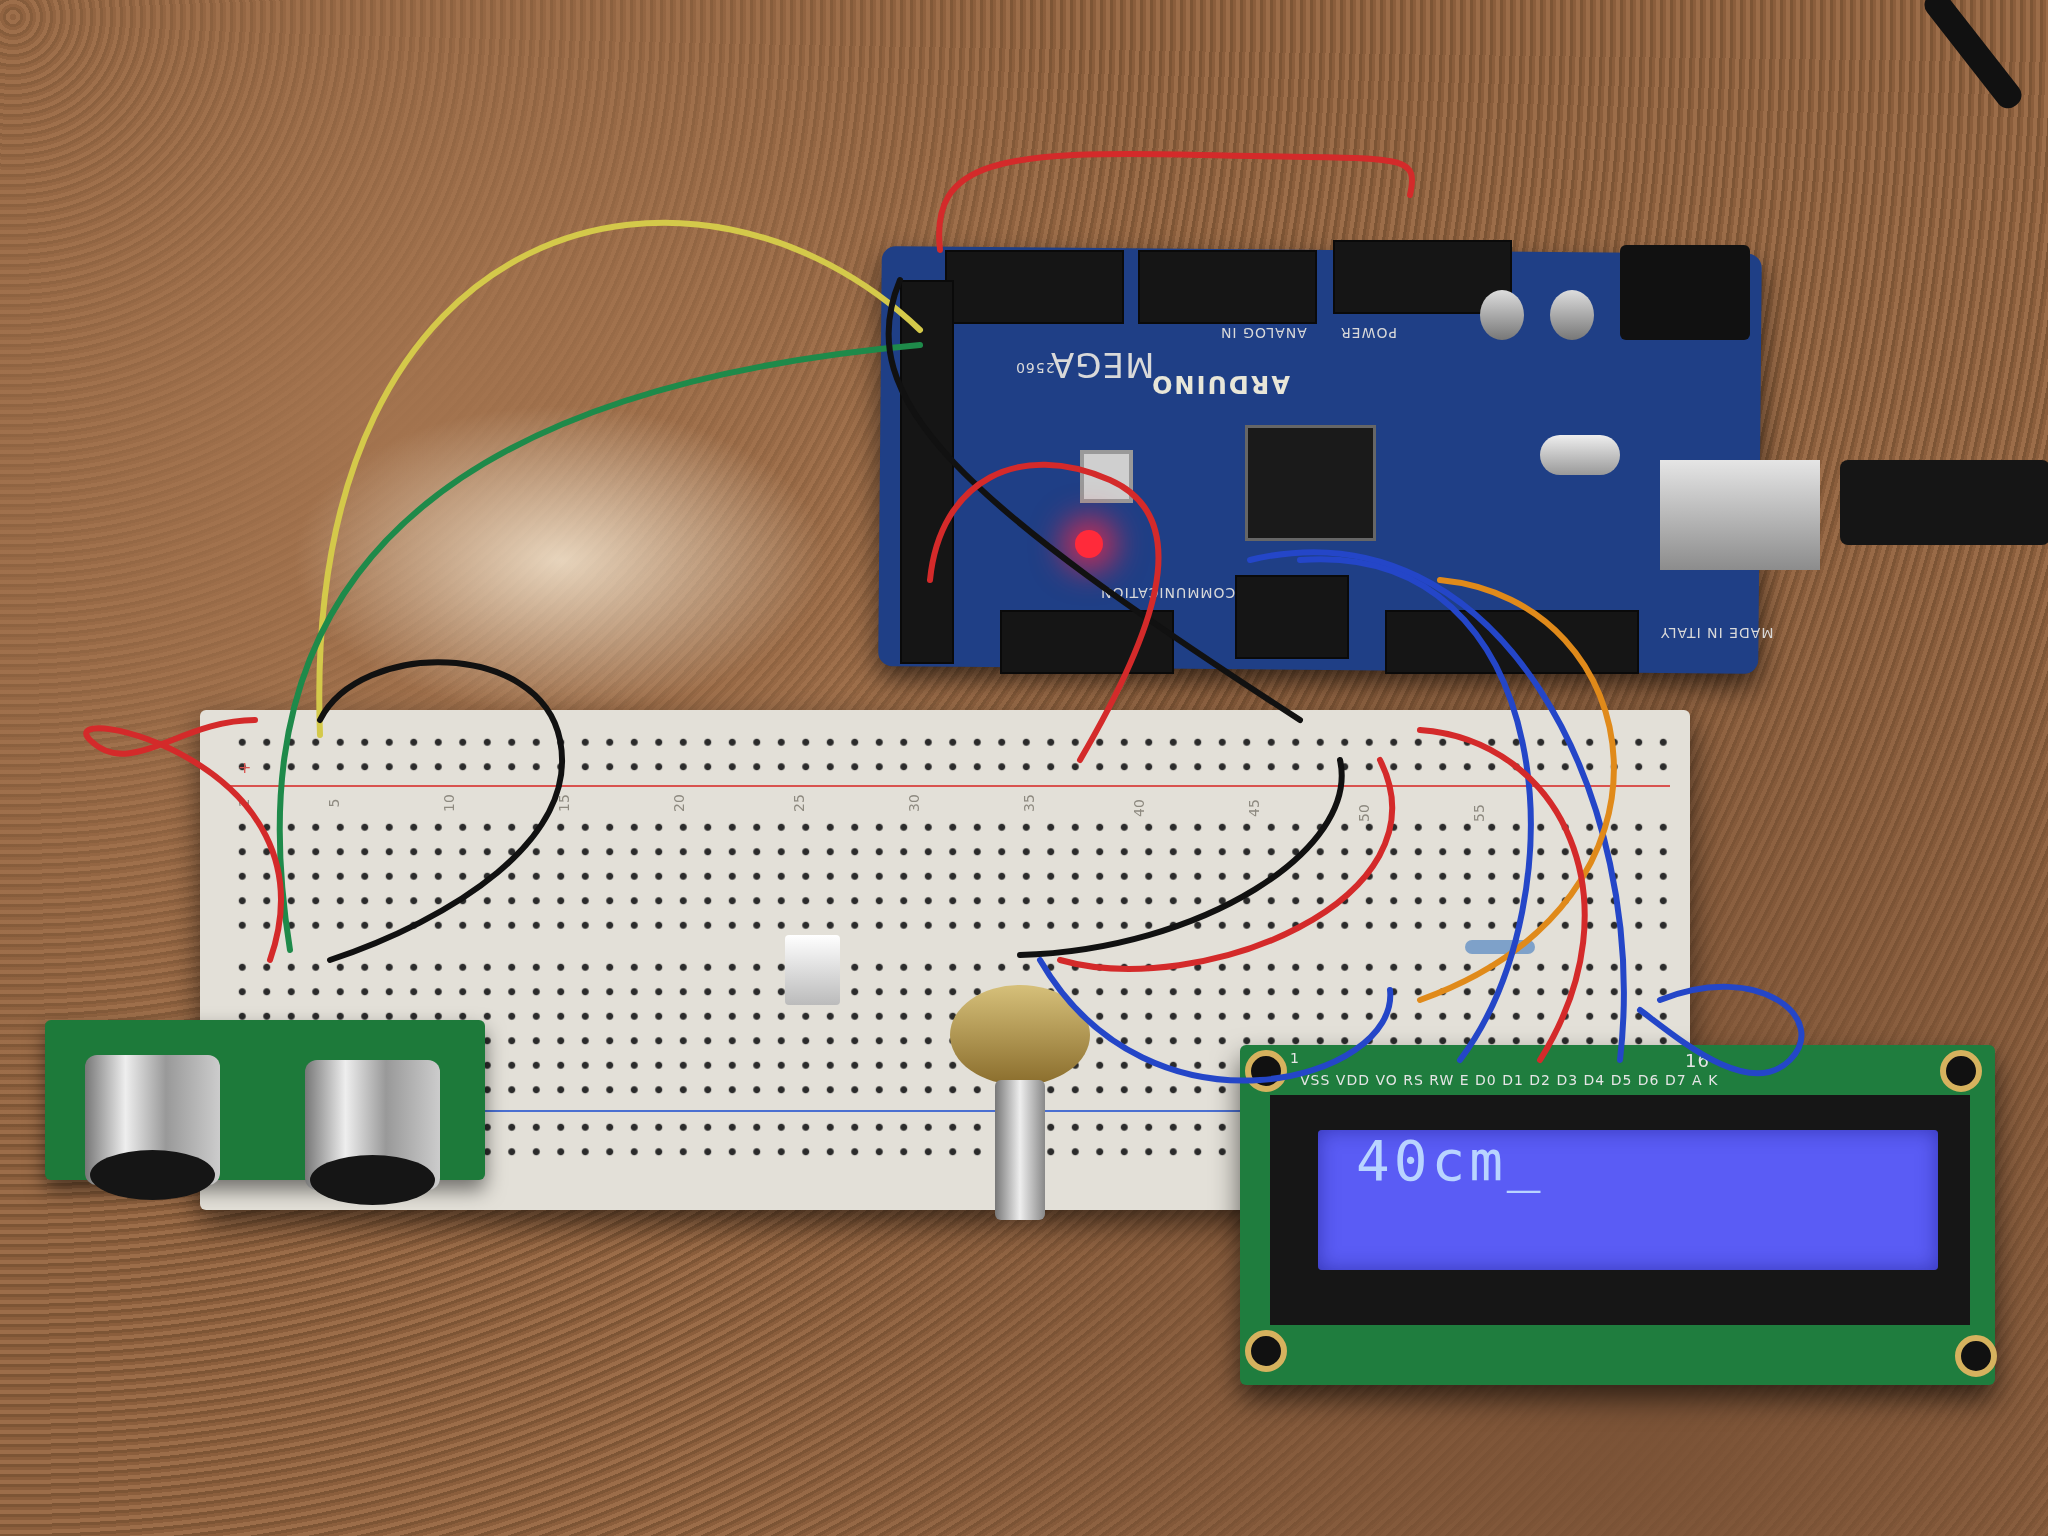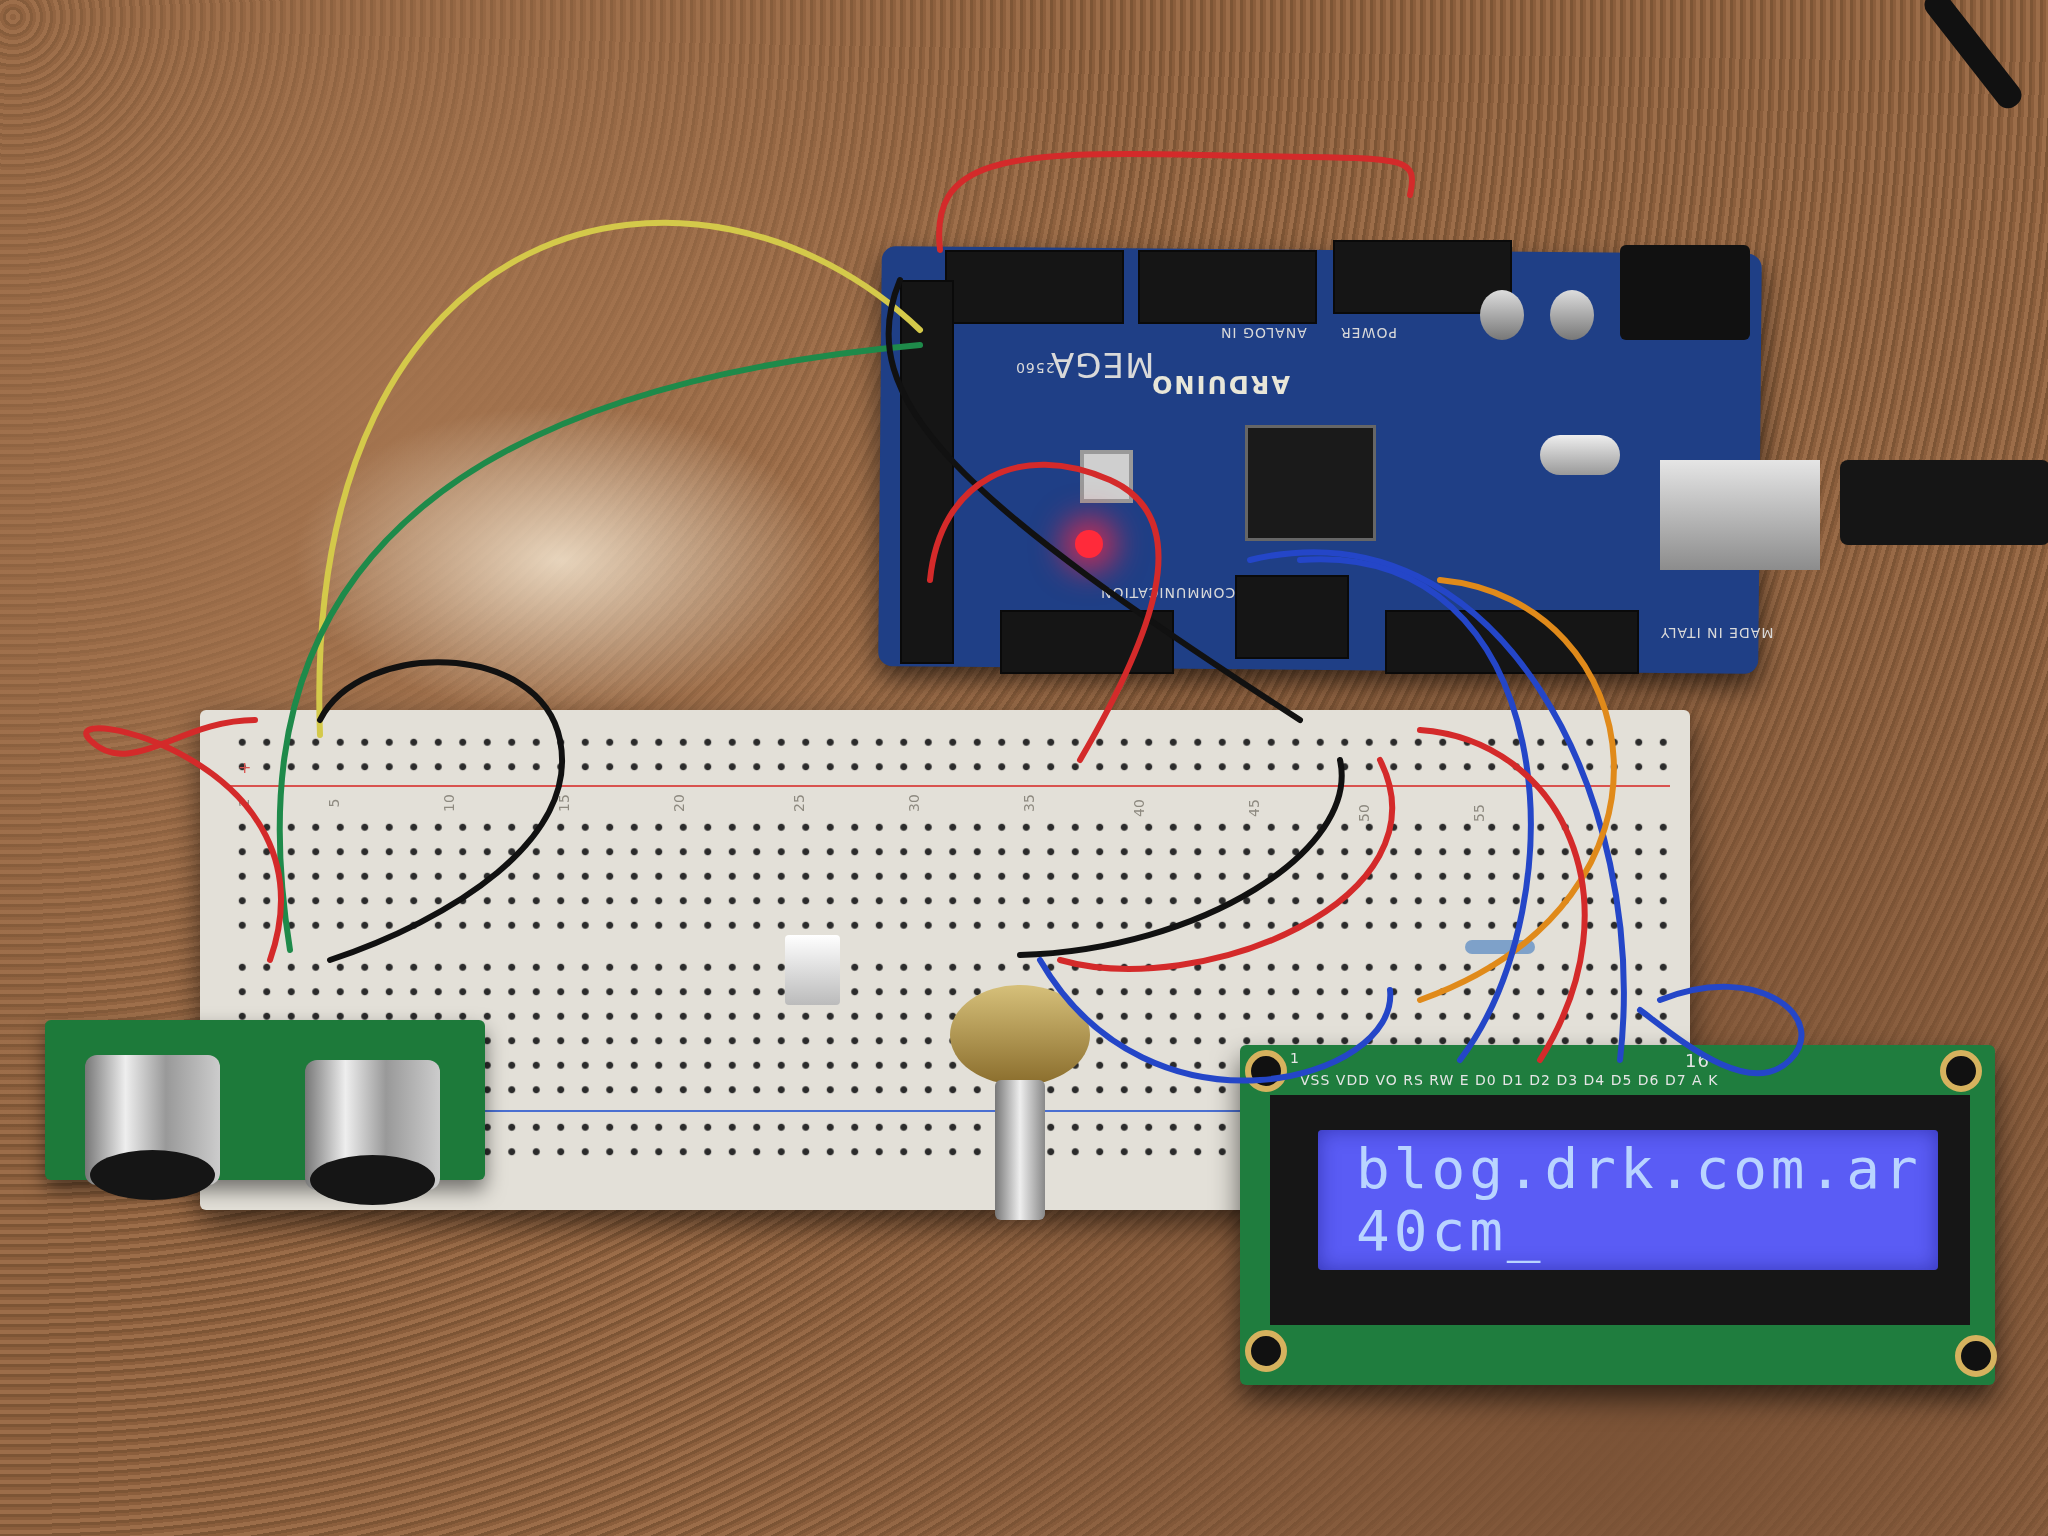--- a/index.html
+++ b/index.html
@@ -131,21 +131,20 @@
 <div class="abs lcd-pcb"></div>
 <div class="abs mount" style="left:1245px;top:1050px;"></div>
 <div class="abs mount" style="left:1940px;top:1050px;"></div>
 <div class="abs mount" style="left:1245px;top:1330px;"></div>
 <div class="abs mount" style="left:1955px;top:1335px;"></div>
 <div class="abs lcd-pins" style="left:1300px;top:1072px;">VSS VDD VO RS RW E D0 D1 D2 D3 D4 D5 D6 D7 A K</div>
 <div class="abs lcd-pins" style="left:1290px;top:1050px;">1</div>
 <div class="abs lcd-pins" style="left:1685px;top:1050px;font-size:18px;text-align:center;">16</div>
 <div class="abs lcd-bezel"></div>
 <div class="abs lcd-screen">
-  <div class="lcd-line" style="padding-top:8px;">blog.drk.com.ar</div>
   <div class="lcd-line">40cm_</div>
 </div>
 
 <svg class="wires" width="2048" height="1536">
   <g fill="none" stroke-width="6" stroke-linecap="round">
     <path d="M940 250 C 930 160, 1000 150, 1200 155 S 1420 150, 1410 195" stroke="#d42a2a"></path>
     <path d="M320 735 C 300 200, 700 120, 920 330" stroke="#d4c94a"></path>
     <path d="M290 950 C 250 700, 300 400, 920 345" stroke="#1e8a4a"></path>
     <path d="M270 960 C 340 760, 50 700, 90 740 S 180 720, 255 720" stroke="#d42a2a"></path>
     <path d="M330 960 C 450 920, 580 840, 560 740 S 360 640, 320 720" stroke="#111"></path>

